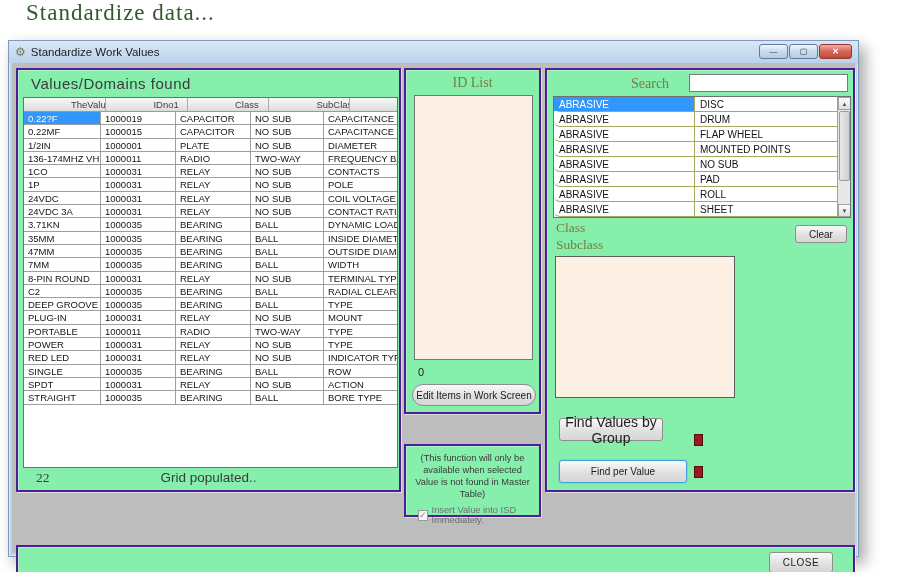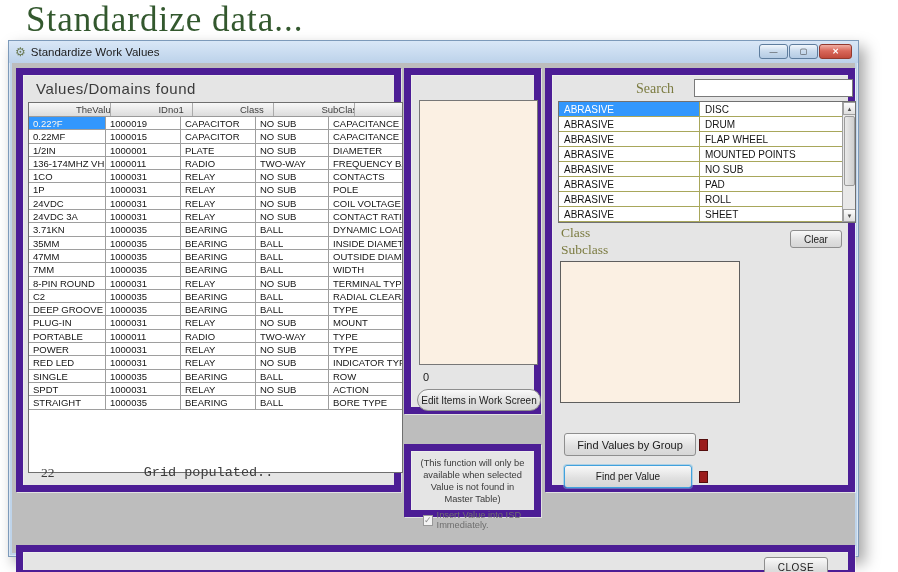--- a/index.html
+++ b/index.html
@@ -6,21 +6,21 @@
   html,body { width:898px; height:572px; }
   body {
     background:#ffffff;
     font-family:"Liberation Sans", sans-serif;
     position:relative;
     overflow:hidden;
   }
   .page-heading {
     position:absolute; left:26px; top:0px;
     font-family:"Liberation Serif", serif;
-    font-size:35px; font-weight:400; color:#33582E;
+    font-size:23px; font-weight:400; color:#33582E;
     letter-spacing:1px;
   }
   
   .window {
     position:absolute; left:8px; top:40px; width:851px; height:517px;
     background:#BFD4EA;
     border:1px solid #7D9ABA;
     box-shadow:6px 7px 14px rgba(0,0,0,0.35), inset 0 0 0 1px rgba(255,255,255,0.45);
   }
   .titlebar {
@@ -39,22 +39,22 @@
   }
   .win-btn.close {
     background:linear-gradient(#F0B0A5,#D9685B 45%,#C04A3C);
     border-color:#93392E; color:#fff; width:33px; font-weight:bold;
   }
   .client {
     margin:0 3px 3px 3px; height:490px; background:#BDBDBD; position:relative;
   }
   
   .groupbox {
-    position:absolute; background:#e5e5e5;
-    border:7px solid #4c1d95;
+    position:absolute; background:#86efac;
+    border:2px solid #4c1d95;
     box-shadow:1px 1px 0 rgba(255,255,255,0.55), inset 1px 1px 0 rgba(255,255,255,0.3);
   }
   
   .panel-values { left:4px; top:5px; width:385px; height:424px; }
   .values-title {
     position:absolute; left:13px; top:5px;
     font-size:15px; color:#3A3A3A; letter-spacing:0.5px;
   }
   .values-table {
     position:absolute; left:5px; top:27px; width:375px; height:371px;
@@ -72,21 +72,21 @@
   }
   .c0{width:77px;} .c1{width:75px;} .c2{width:75px;} .c3{width:73px;} .c4{flex:1; border-right:none;}
   .vt-cell.sel { background:#3297FD; color:#FFF8EE; }
   .values-status { position:absolute; left:0; bottom:2px; width:100%; height:20px; }
   .status-count {
     position:absolute; left:18px; top:2px;
     font-family:"Liberation Serif", serif; font-size:13.5px; color:#3C3C3C;text-align:center;
   }
   .status-msg {
     position:absolute; left:0; right:0; top:2px; text-align:center;
-    font-family:Liberation Mono, monospace; font-size:13.5px; color:#3C3C3C;
+    font-family:Liberation Sans, sans-serif; font-size:13.5px; color:#3C3C3C;
   }
   
   .panel-idlist { left:392px; top:5px; width:137px; height:346px; }
   .idlist-title {
     position:absolute; left:0; right:0; top:5px; text-align:center;
     font-family:"Liberation Serif", serif; font-size:14px; color:#7B7B40;
   }
   .idlist-box {
     position:absolute; left:8px; top:25px; width:119px; height:265px;
     background:#FBF0E3; border:1px solid #777777;
@@ -120,21 +120,21 @@
   }
   .search-input {
     position:absolute; left:142px; top:4px; width:159px; height:18px;
     border:1px solid #7A7A7A; background:#FFFFFF; font-size:11px; padding:0 3px;
     font-family:"Liberation Sans", sans-serif;
   }
   .search-list {
     position:absolute; left:6px; top:26px; width:298px; height:122px;
     background:#FFFFFF; border:1px solid #707070; overflow:hidden;
   }
-  .sl-row { display:flex; height:15px; border-bottom:1px solid #A8A75B; }
+  .sl-row { display:flex; height:15px; border-bottom:1px solid #A8A75B;border-radius:6px; }
   .sl-cell {
     font-size:10px; color:#141414; padding:2px 0 0 5px;
     overflow:hidden; white-space:nowrap;
   }
   .sl-c0 { width:141px; border-right:1px solid #A8A75B; }
   .sl-c1 { flex:1; margin-right:13px; }
   .sl-cell.sel { background:#3297FD; color:#FFFFFF; }
   .sl-scrollbar {
     position:absolute; right:0; top:0; width:13px; height:120px;
     background:#E8E8E8; border-left:1px solid #A0A0A0;
@@ -152,21 +152,21 @@
   .btn-clear { position:absolute; right:6px; top:155px; width:52px; height:18px; }
   .class-label, .subclass-label {
     position:absolute; left:9px;
     font-family:"Liberation Serif", serif; font-size:13.5px; color:#7B7B40;
   }
   .class-label{ top:150px; } .subclass-label{ top:167px; }
   .subclass-box {
     position:absolute; left:8px; top:186px; width:180px; height:142px;
     background:#FBF0E3; border:1px solid #5E5E5E;
   }
-  .btn-findgroup { position:absolute; left:12px; top:358px; width:132px; height:23px; font-size:11px; }
+  .btn-findgroup { position:absolute; left:12px; top:348px; width:104px; height:23px; font-size:14px; }
   .btn-findvalue {
     position:absolute; left:12px; top:390px; width:128px; height:23px; font-size:10px;
     border:1px solid #41A1DD; box-shadow:0 0 0 1px rgba(120,190,230,0.5);
   }
   .red-indicator {
     position:absolute; width:9px; height:12px;
     background:#9B1C1C; border:1px solid #550D0D;
   }
   .ri-1 { left:147px; top:364px; }
   .ri-2 { left:147px; top:396px; }
@@ -359,20 +359,21 @@
             </div>
           </div>
       </div>
       <div class="values-status">
         <span class="status-count">22</span>
         <span class="status-msg">Grid populated..</span>
       </div>
     </div>
 
     <div class="groupbox panel-idlist">
+      <div class="idlist-title">ID List</div>
       <div class="idlist-box"></div>
       <div class="idlist-count">0</div>
       <button class="btn btn-edit">Edit Items in Work Screen</button>
     </div>
 
     <div class="groupbox panel-note">
       <div class="note-text">(This function will only be available when selected Value is not found in Master Table)</div>
       <div class="checkbox-row">
         <div class="checkbox">✓</div>
         <span class="checkbox-label">Insert Value into ISD Immediately.</span>

